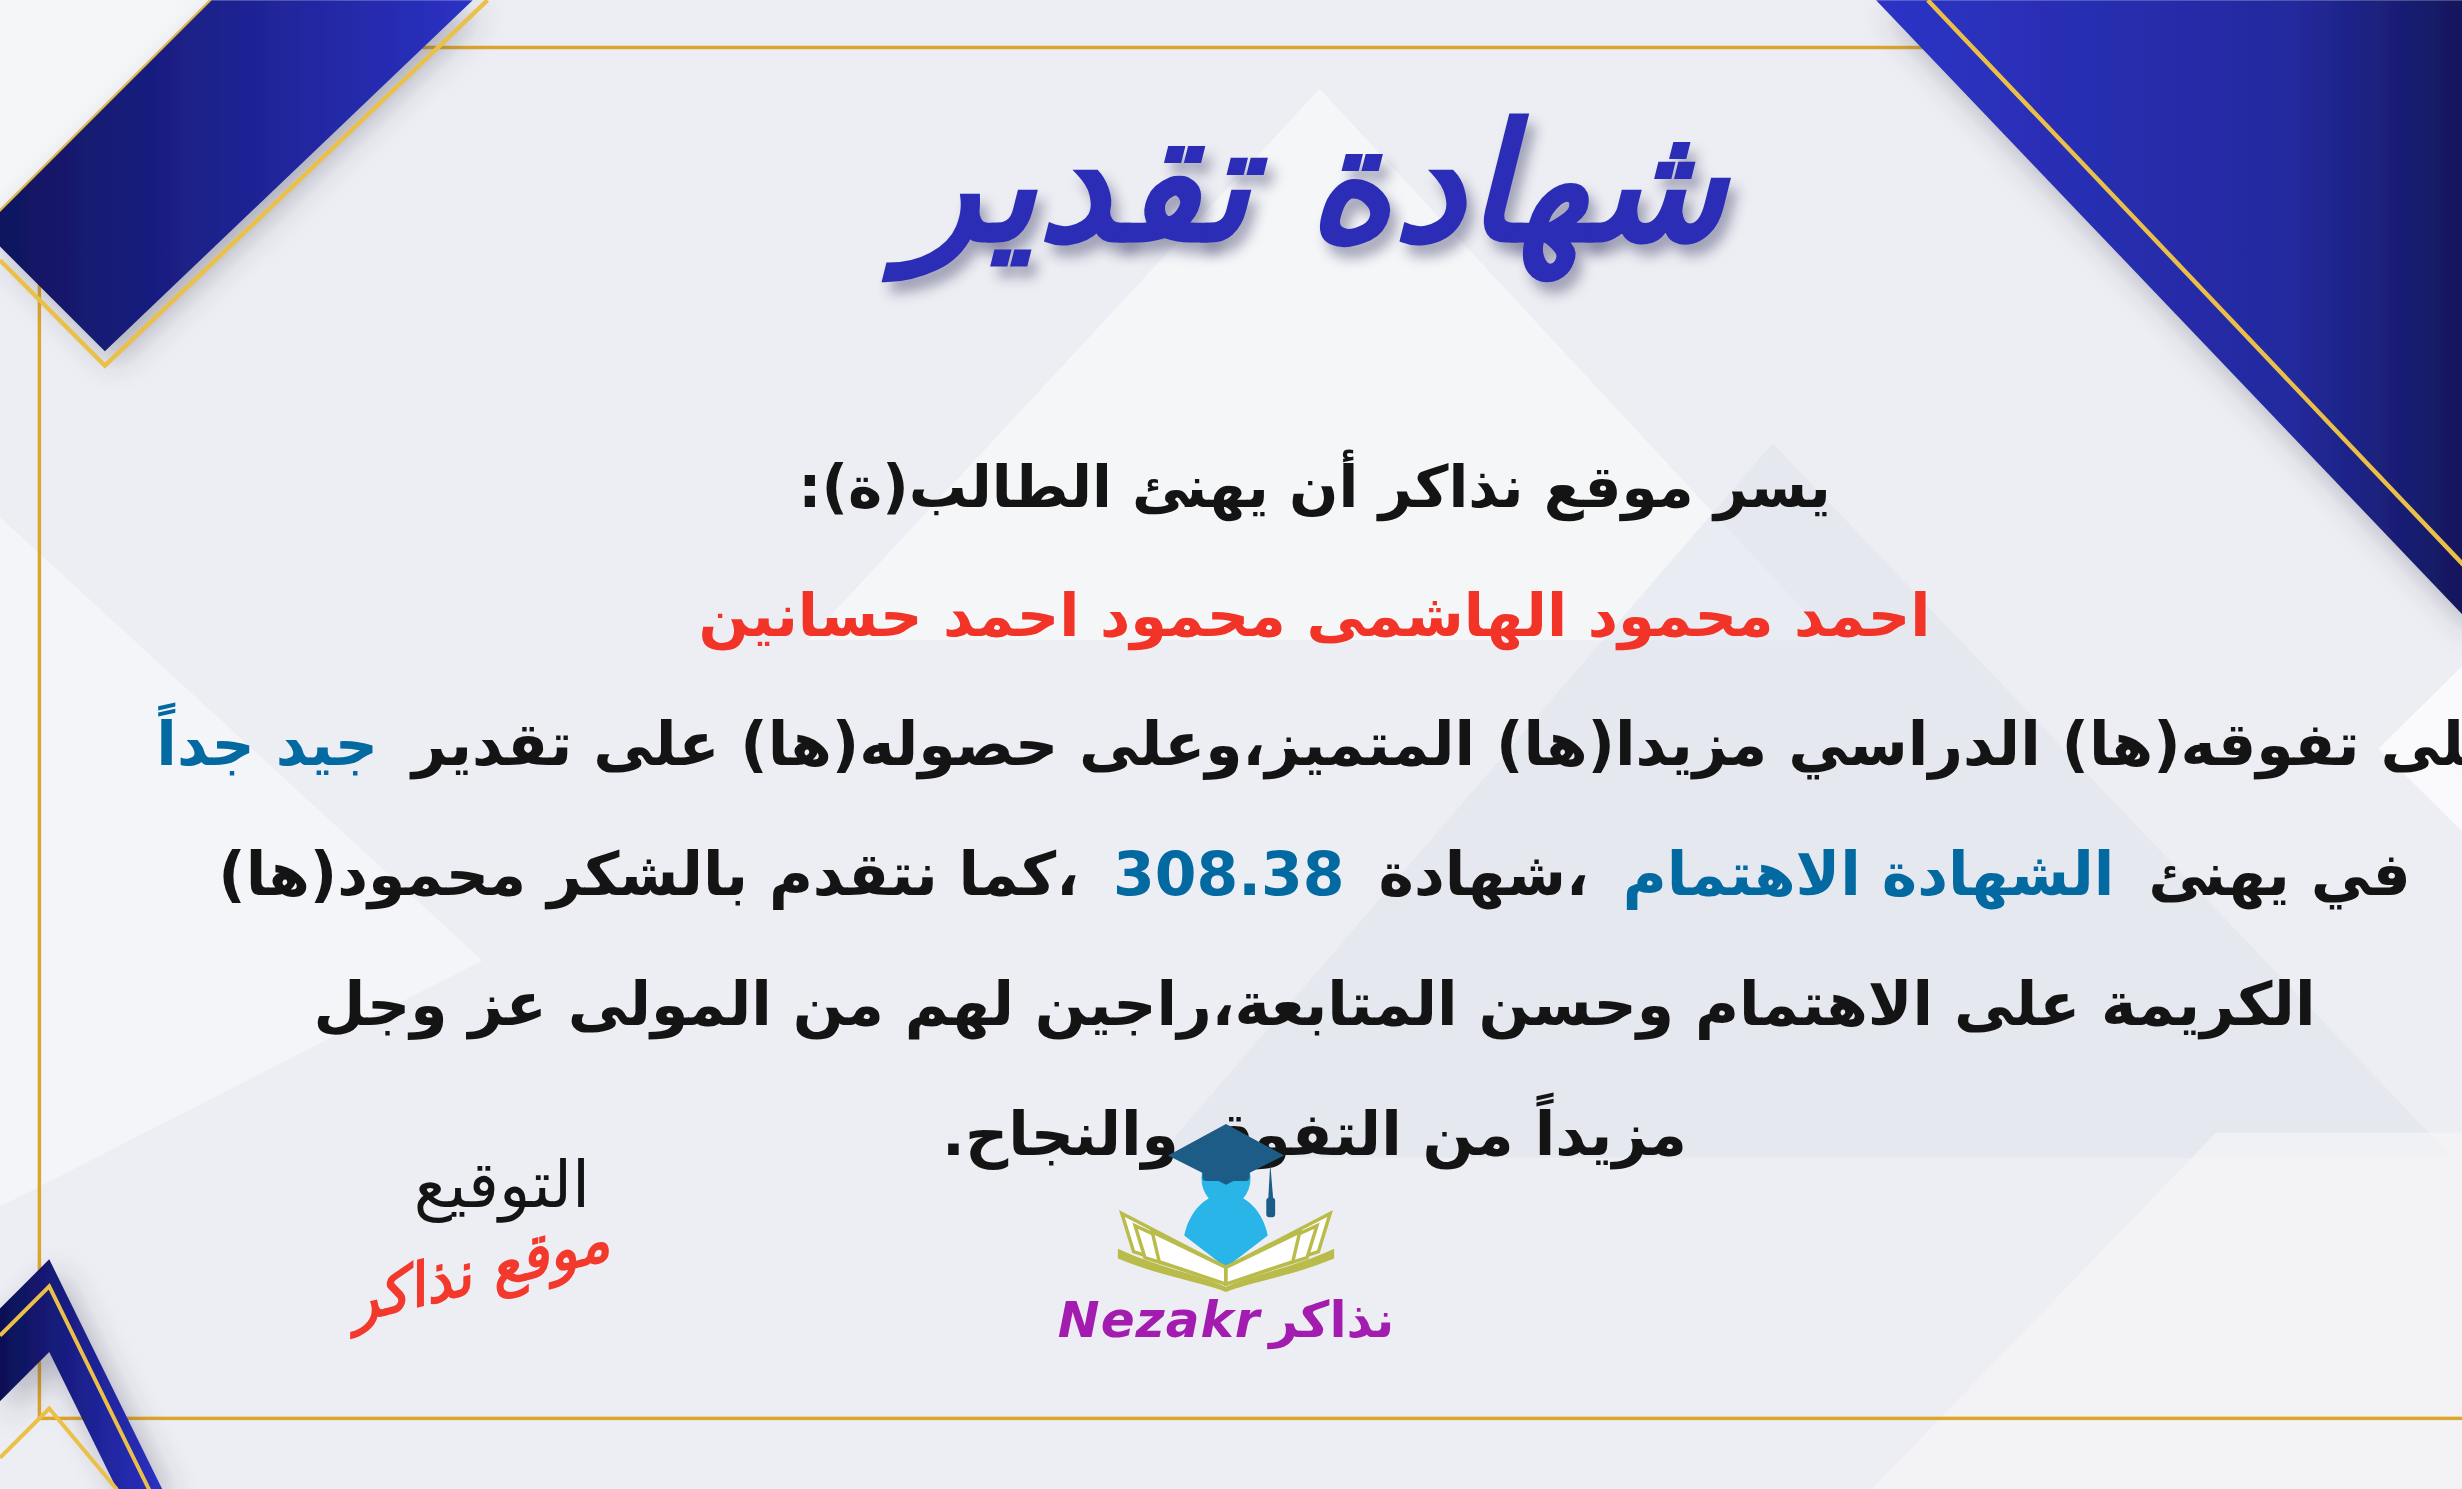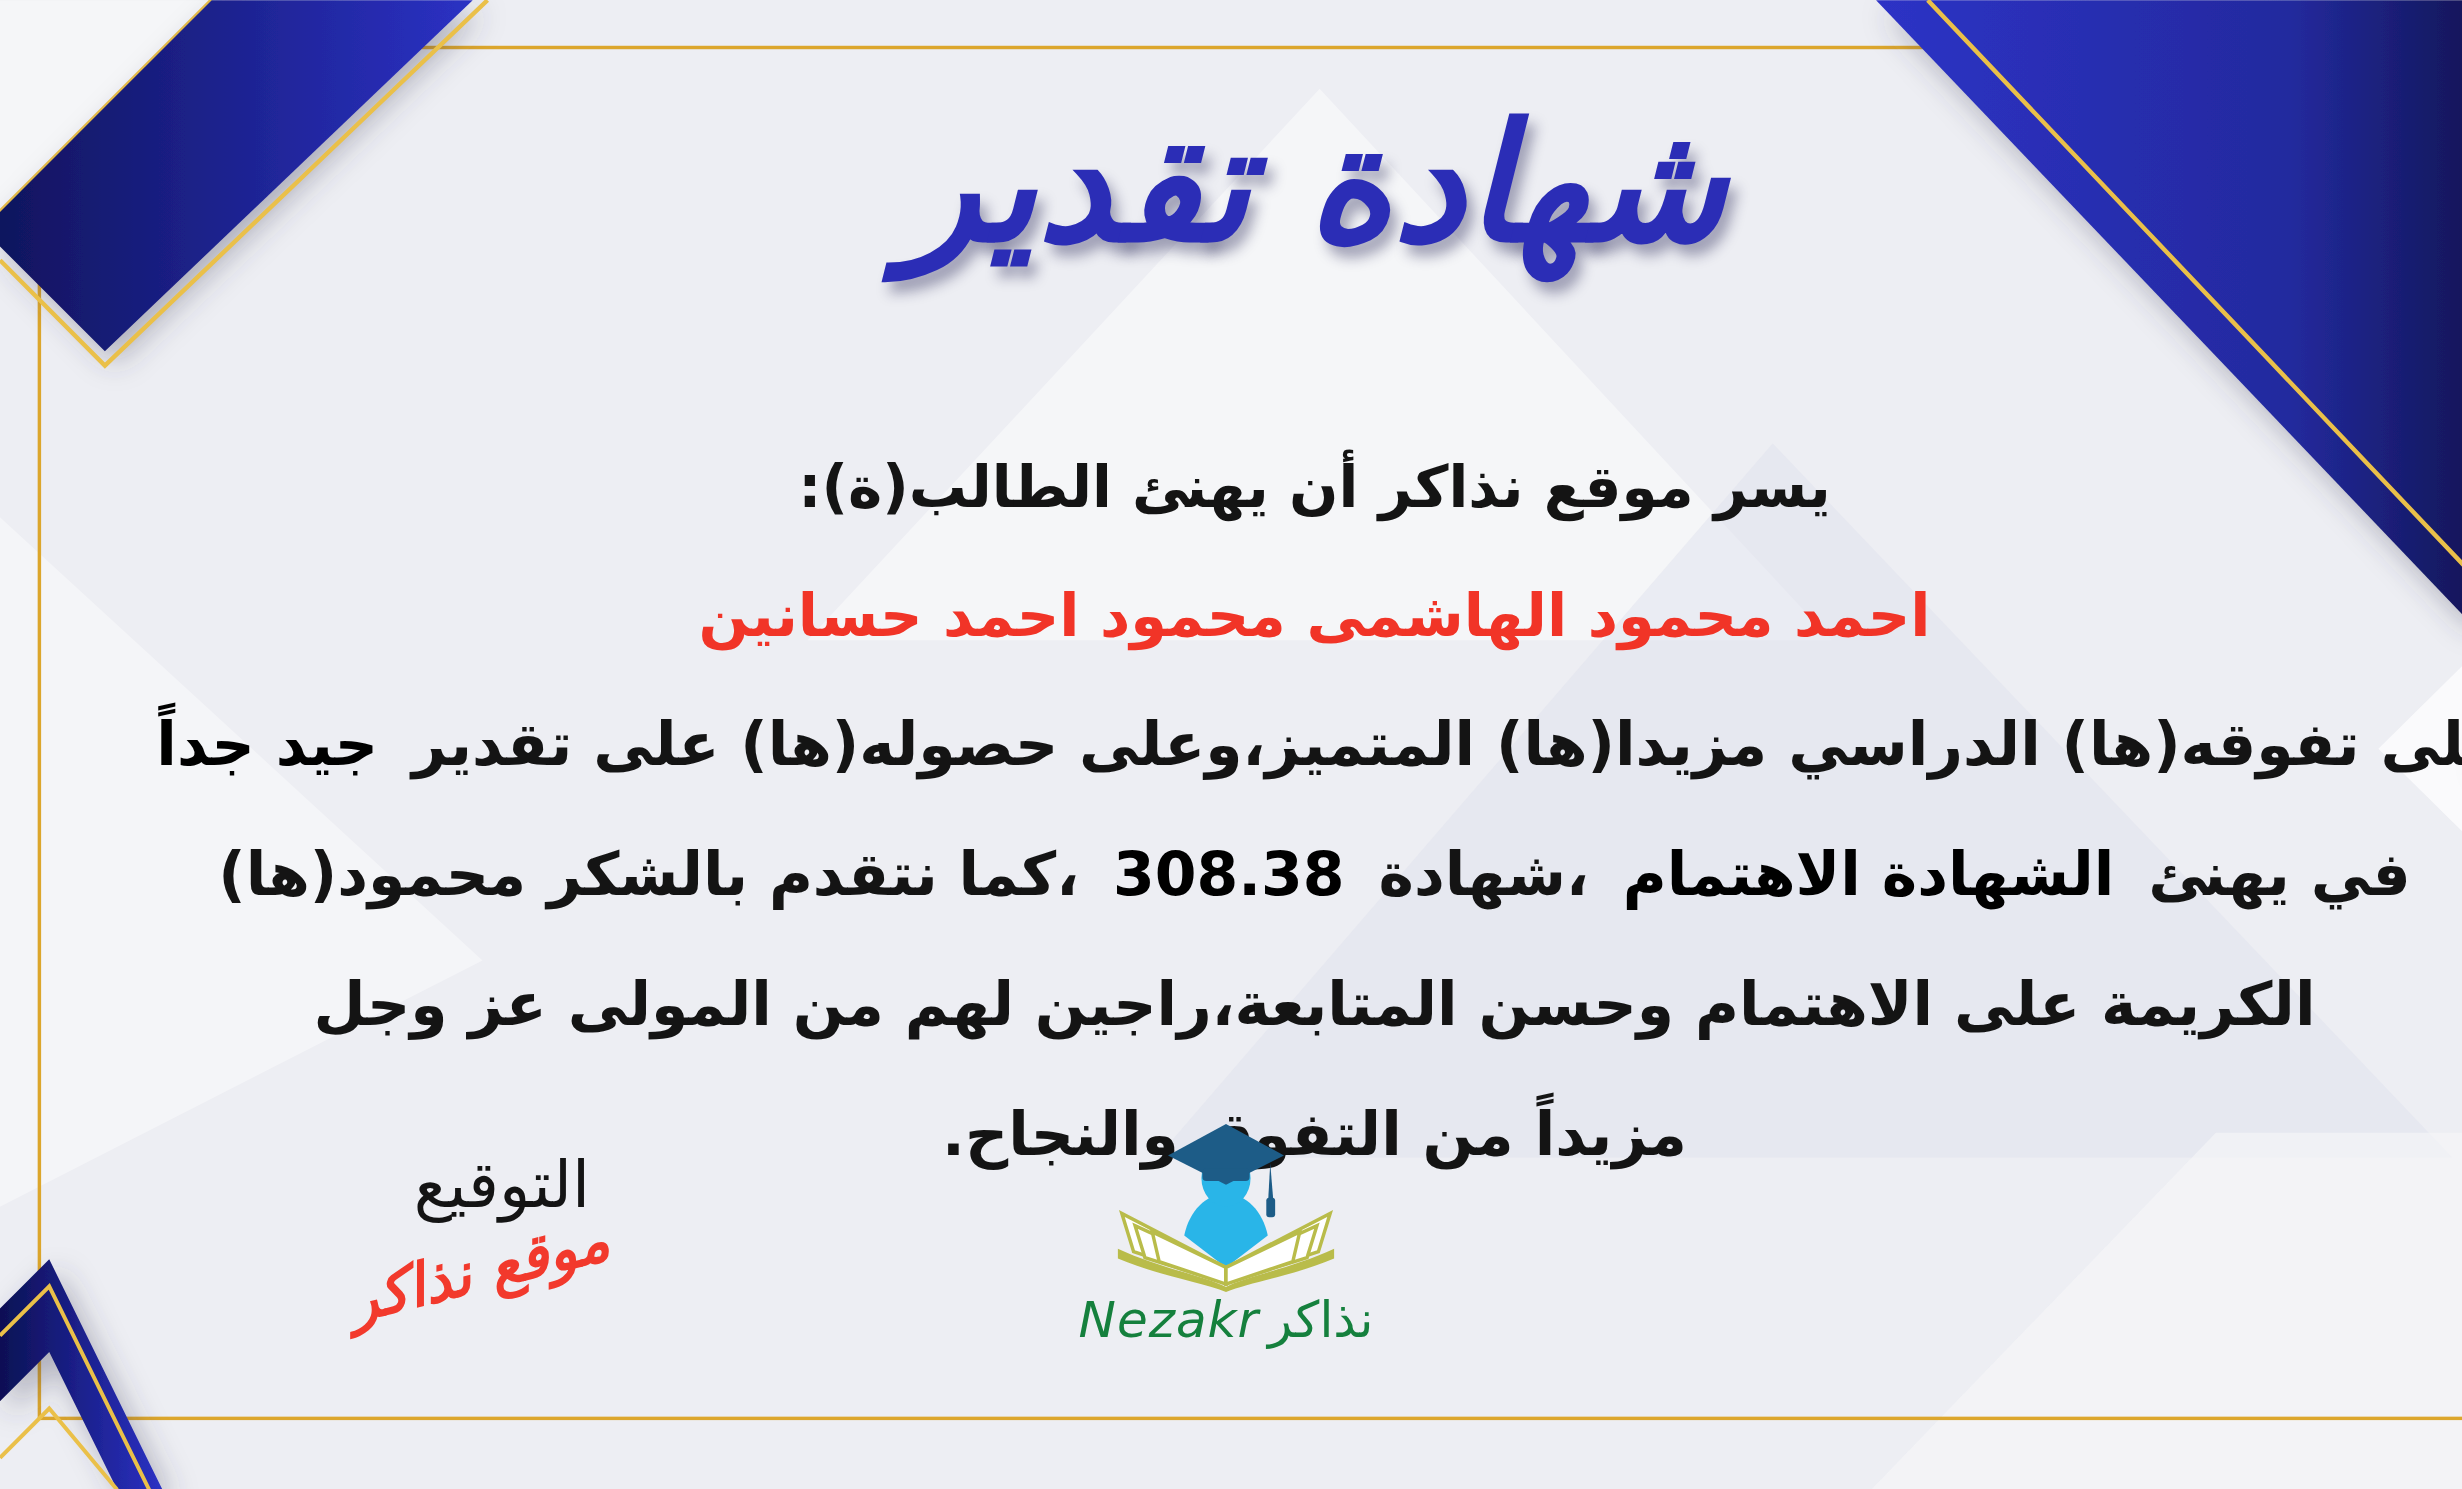--- a/index.html
+++ b/index.html
@@ -20,39 +20,39 @@
   }
   .text-col{
     position:absolute;top:443px;left:118px;width:2393px;
     text-align:center;direction:rtl;
     color:#141414;
   }
   .text-col p{margin:0 0 37px 0;font-weight:bold;line-height:1.55;}
   .l1{font-size:58px;}
   .l2{font-size:59px;color:#f13427;}
   .l3,.l4,.l5,.l6{font-size:60px;}
-  .red{color:#000000;}
+  .red{color:#0369a1;}
   .l3 .red,.l4 .red{margin:0 34px;display:inline-block;}
   .num{font-family:"DejaVu Sans", sans-serif;}
 
   .sig-label{
     position:absolute;left:379px;top:1147px;width:246px;
     font-size:65px;font-weight:normal;color:#141414;text-align:center;
   }
   .sig-script{
     position:absolute;left:340px;top:1236px;width:276px;
     font-size:59px;font-style:italic;font-weight:bold;color:#f2392c;
     text-align:center;transform:rotate(-14deg);
   }
 
   .logo{position:absolute;left:1108px;top:1120px;width:236px;height:172px;}
   .logo-text{
     position:absolute;left:1044px;top:1291px;width:364px;
     text-align:center;direction:ltr;
-    color:#15803d;font-weight:normal;font-size:50px;
+    color:#a21caf;font-weight:bold;font-size:50px;
   }
   .logo-text .latin{font-style:italic;letter-spacing:1px;}
   .logo-text .ar{margin-left:8.9px;}
 </style>
 </head>
 <body>
 
 <div class="stage">
 
   <svg class="decor" viewBox="0 0 5337 3025" aria-hidden="true">

